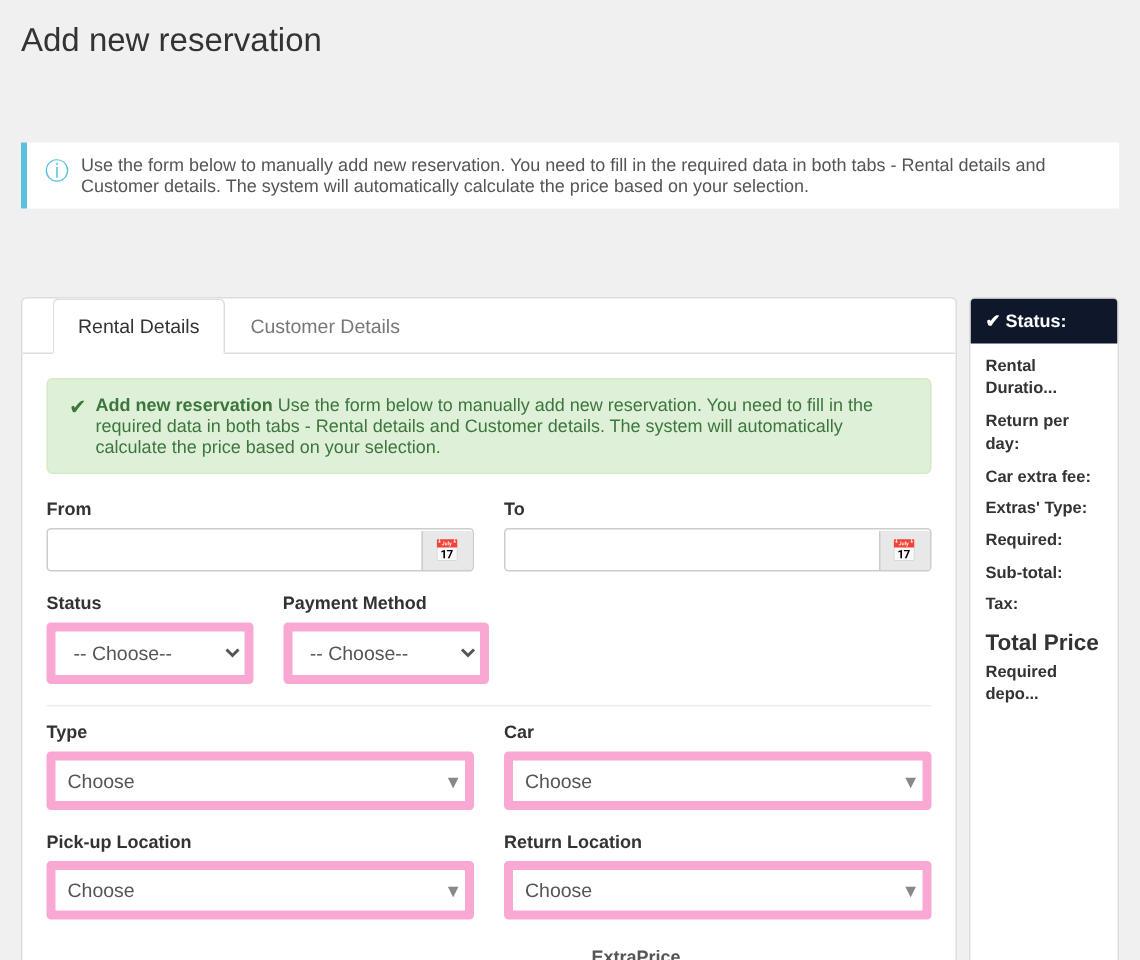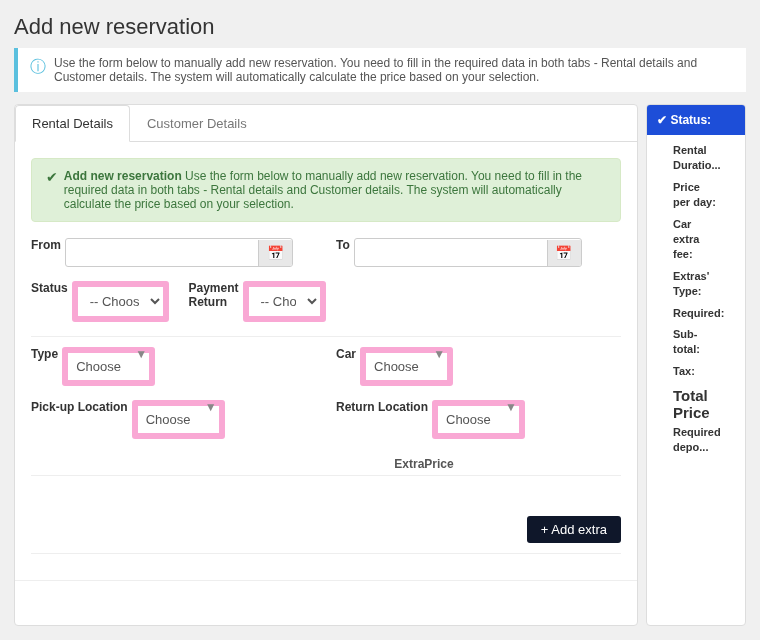--- a/index.html
+++ b/index.html
@@ -10,20 +10,21 @@
       color: #333;
       width: 760px;
       height: 640px;
       overflow: hidden;
     }
     .page-wrapper {
       padding: 14px;
       display: flex;
       flex-direction: column;
       height: 100%;
+      gap: 47px;
     }
     .page-title {
       font-size: 22px;
       font-weight: 300;
       color: #333;
       margin-bottom: 8px;
     }
     .info-bar {
       background: #fff;
       border-left: 4px solid #5bc0de;
@@ -50,20 +51,21 @@
       background: #fff;
       border: 1px solid #ddd;
       border-radius: 4px;
       flex: 1;
       padding: 0;
       overflow: hidden;
     }
     .tabs {
       display: flex;
       border-bottom: 1px solid #ddd;
+      padding-left: 20px;
     }
     .tab {
       padding: 10px 16px;
       font-size: 13px;
       cursor: pointer;
       border: 1px solid transparent;
       margin-bottom: -1px;
       color: #555;
     }
     .tab.active {
@@ -97,21 +99,21 @@
       flex-shrink: 0;
     }
     .form-row {
       display: flex;
       gap: 20px;
       margin-bottom: 14px;
     }
     .form-group {
       flex: 1;
       display: flex;
-      flex-direction: row;
+      flex-direction: column;
       gap: 4px;
     }
     .form-label {
       font-size: 12px;
       font-weight: 600;
       color: #333;
       margin-bottom: 2px;
     }
     .input-with-icon {
       display: flex;
@@ -152,21 +154,21 @@
       appearance: auto;
     }
     .divider {
       border: none;
       border-top: 1px solid #eee;
       margin: 10px 0;
     }
     .select-with-arrow {
       position: relative;
       display: flex;
-      align-items: flex-start;
+      align-items: center;
     }
     .select-with-arrow select {
       appearance: none;
       padding-right: 28px;
       width: 100%;
     }
     .select-arrow {
       position: absolute;
       right: 8px;
       pointer-events: none;
@@ -213,31 +215,31 @@
       background: #fff;
       border: 1px solid #ddd;
       border-radius: 4px;
       margin-left: 8px;
       padding: 0;
       display: flex;
       flex-direction: column;
       overflow: hidden;
     }
     .side-status-badge {
-      background: #1d4ed8;
+      background: #0f172a;
       color: #fff;
       padding: 8px 10px;
       font-size: 12px;
       font-weight: 600;
       display: flex;
       align-items: center;
       gap: 4px;
     }
     .side-content {
-      padding: 8px 26px;
+      padding: 8px 10px;
       font-size: 11px;
       color: #555;
     }
     .side-row {
       margin-bottom: 6px;
       line-height: 1.4;
     }
     .side-label {
       font-weight: 600;
       color: #333;
@@ -310,21 +312,21 @@
         </div>
 
         <div class="form-row">
           <div class="form-group">
             <label class="form-label">Status</label>
             <select>
               <option>-- Choose--</option>
             </select>
           </div>
           <div class="form-group">
-            <label class="form-label">Payment Return</label>
+            <label class="form-label">Payment Method</label>
             <select>
               <option>-- Choose--</option>
             </select>
           </div>
 
           <div class="form-group" style="flex:2;"></div>
         </div>
 
         <hr class="divider">
 
@@ -392,21 +394,21 @@
 
     <div class="side-panel">
       <div class="side-status-badge">
         <span>✔ Status:</span>
       </div>
       <div class="side-content">
         <div class="side-row">
           <div class="side-label">Rental Duratio...</div>
         </div>
         <div class="side-row">
-          <div class="side-label">Price per day:</div>
+          <div class="side-label">Return per day:</div>
         </div>
         <div class="side-row">
           <div class="side-label">Car extra fee:</div>
         </div>
         <div class="side-row">
           <div class="side-label">Extras' Type:</div>
         </div>
         <div class="side-row">
           <div class="side-label">Required:</div>
         </div>

